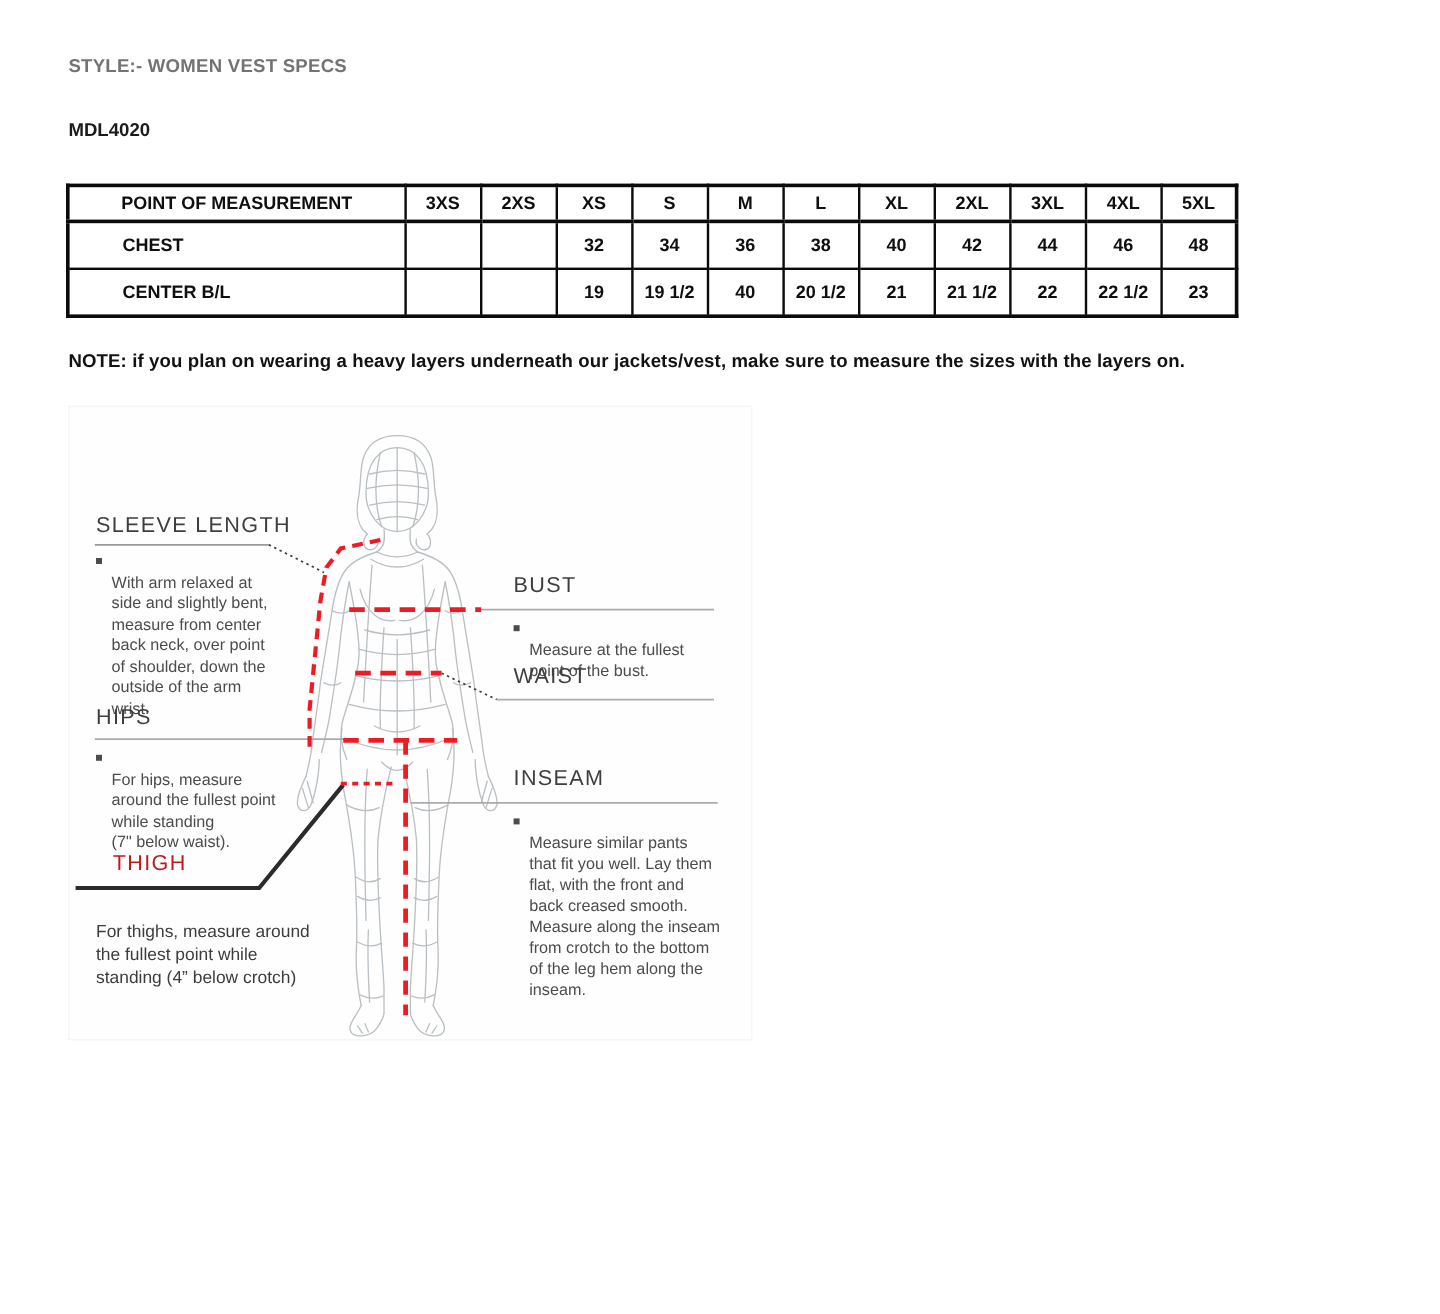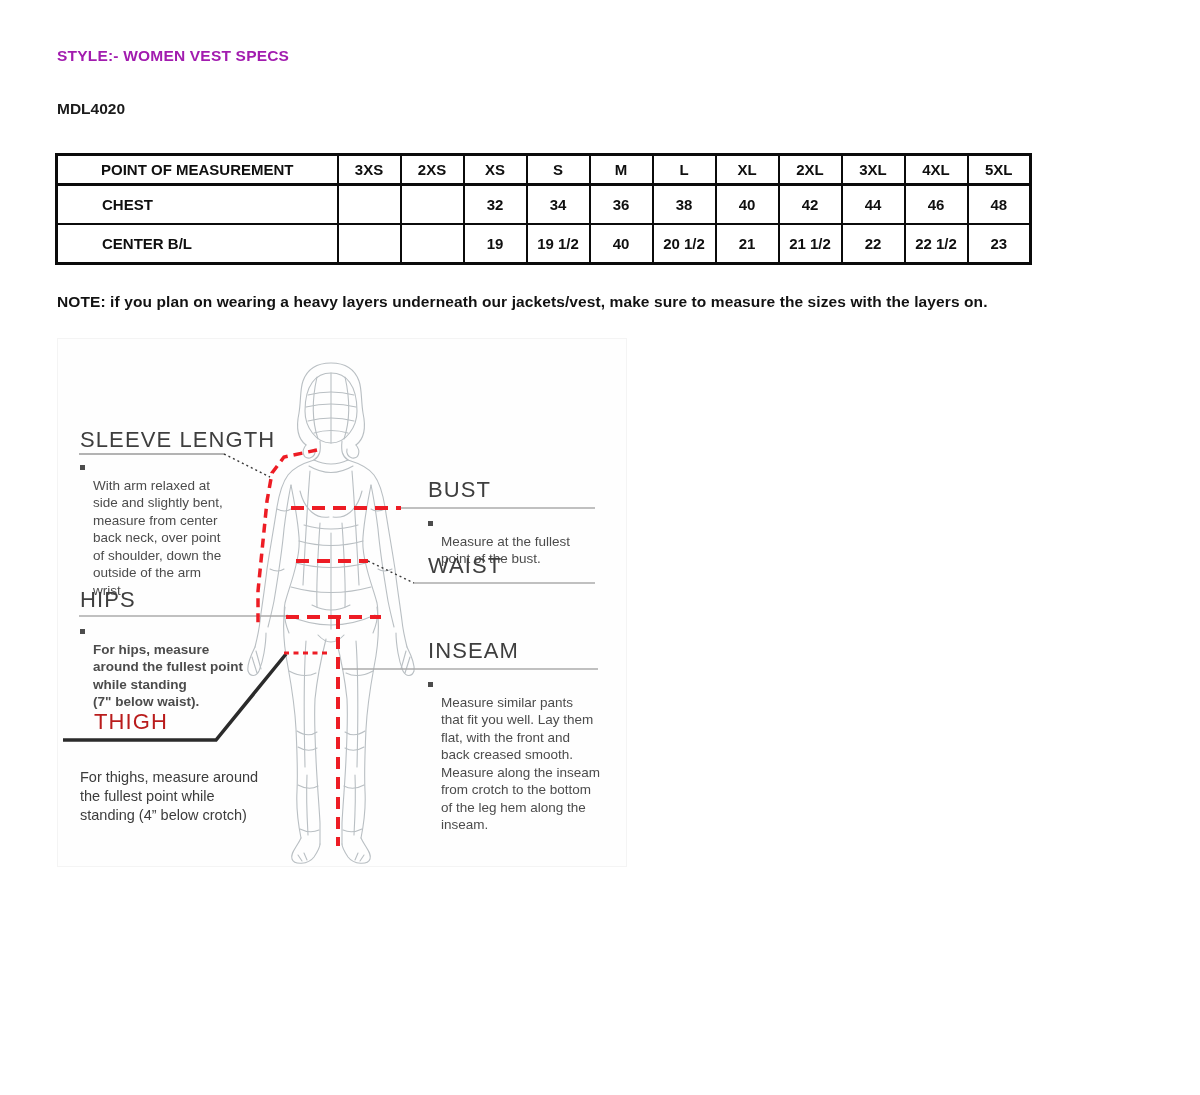--- a/index.html
+++ b/index.html
@@ -2,21 +2,21 @@
 <html><head>
 <meta charset="utf-8">
 <style>
   html,body{margin:0;padding:0;}
   body{
     width:1200px;height:1095px;background:#ffffff;position:relative;
     font-family:"Liberation Sans", sans-serif;color:#111;overflow:hidden;
   }
   .doc-title{
     position:absolute;left:57px;top:47px;font-size:15.5px;font-weight:bold;
-    color:#a21caf;letter-spacing:.2px;
+    color:#737373;letter-spacing:.2px;
   }
   .doc-subtitle{
     position:absolute;left:57px;top:78px;font-size:15.5px;font-weight:bold;color:#1b1b1b;margin-top:22px;
   }
   table.size-table{
     position:absolute;left:55px;top:153px;width:977px;
     border-collapse:collapse;table-layout:fixed;border:3px solid #0b0b0b;
   }
   table.size-table th, table.size-table td{
     border:2px solid #0b0b0b;font-size:15px;font-weight:bold;color:#0f0f0f;
@@ -31,21 +31,21 @@
   .note{
     position:absolute;left:57px;top:293px;width:1000px;font-size:15.5px;
     font-weight:bold;color:#121212;letter-spacing:.1px;
   }
   .diagram{
     position:absolute;left:57px;top:338px;width:568px;height:527px;
     background:#fefefe;border:1px solid #f4f4f4;
   }
   .diagram svg{position:absolute;left:0;top:0;}
   .dg-head{
-    position:absolute;font-size:22px;color:#3e3e3e;letter-spacing:1.1px;
+    position:absolute;font-size:18px;color:#3e3e3e;letter-spacing:1.1px;
     font-weight:normal;white-space:nowrap;
   }
   .dg-text{
     position:absolute;font-size:13.5px;line-height:1.3;color:#4c4c4c;
     white-space:pre-line;padding-left:13px;
   }
   .dg-text.no-bullet{padding-left:0;font-size:14.5px;color:#3c3c3c;line-height:1.32;}
   .dg-text .sq{
     position:absolute;left:0;top:6px;width:5px;height:5px;background:#4c4c4c;display:block;
   }
@@ -222,21 +222,21 @@
     <span class="sq"></span><span>With arm relaxed at
 side and slightly bent,
 measure from center
 back neck, over point
 of shoulder, down the
 outside of the arm
 wrist.</span>
   </div>
 
   <div class="dg-head" style="left:22px;top:248px;">HIPS</div>
-  <div class="dg-text" style="left:22px;top:284px;width:180px;font-weight:bold;">
+  <div class="dg-text" style="left:22px;top:284px;width:180px;">
     <span class="sq"></span><span>For hips, measure
 around the fullest point
 while standing
 (7" below waist).</span>
   </div>
 
   <div class="dg-head" style="left:36px;top:370px;color:#b91c1c;">THIGH</div>
   <div class="dg-text no-bullet" style="left:22px;top:410px;width:215px;">
     <span>For thighs, measure around
 the fullest point while

